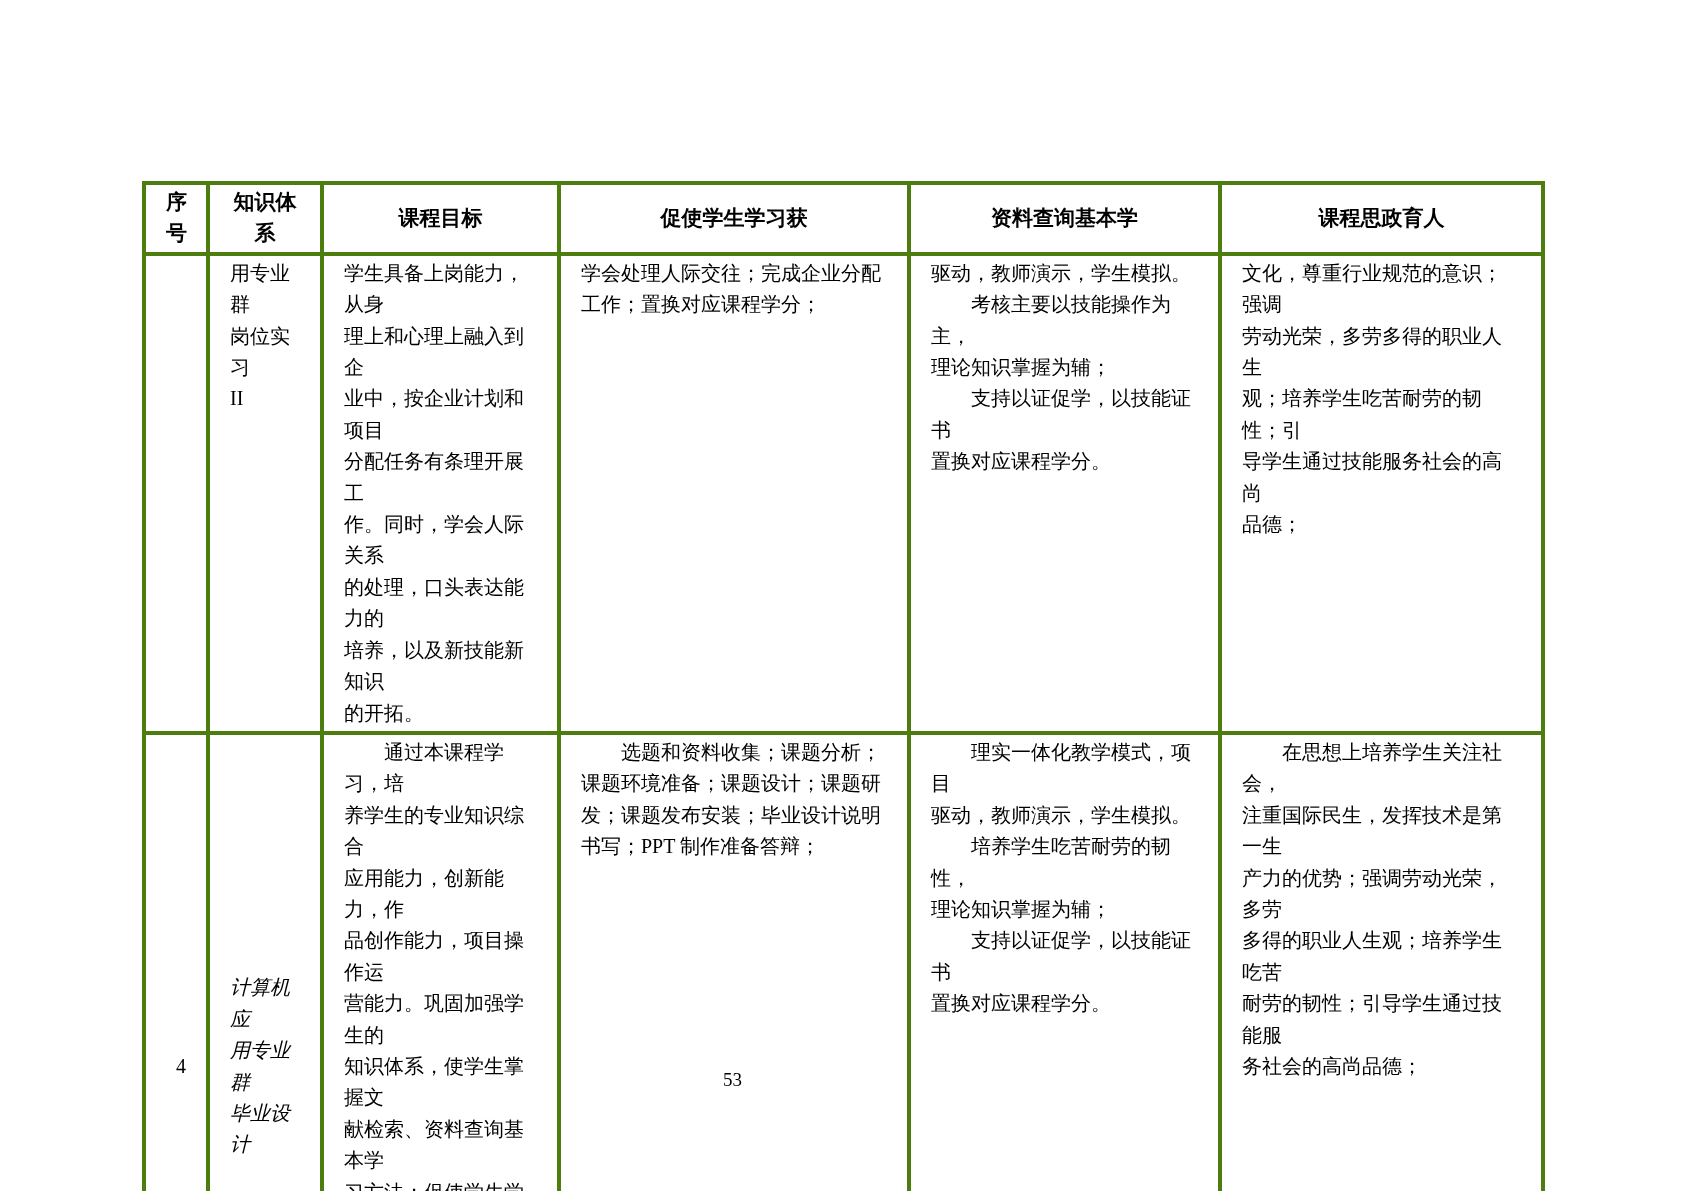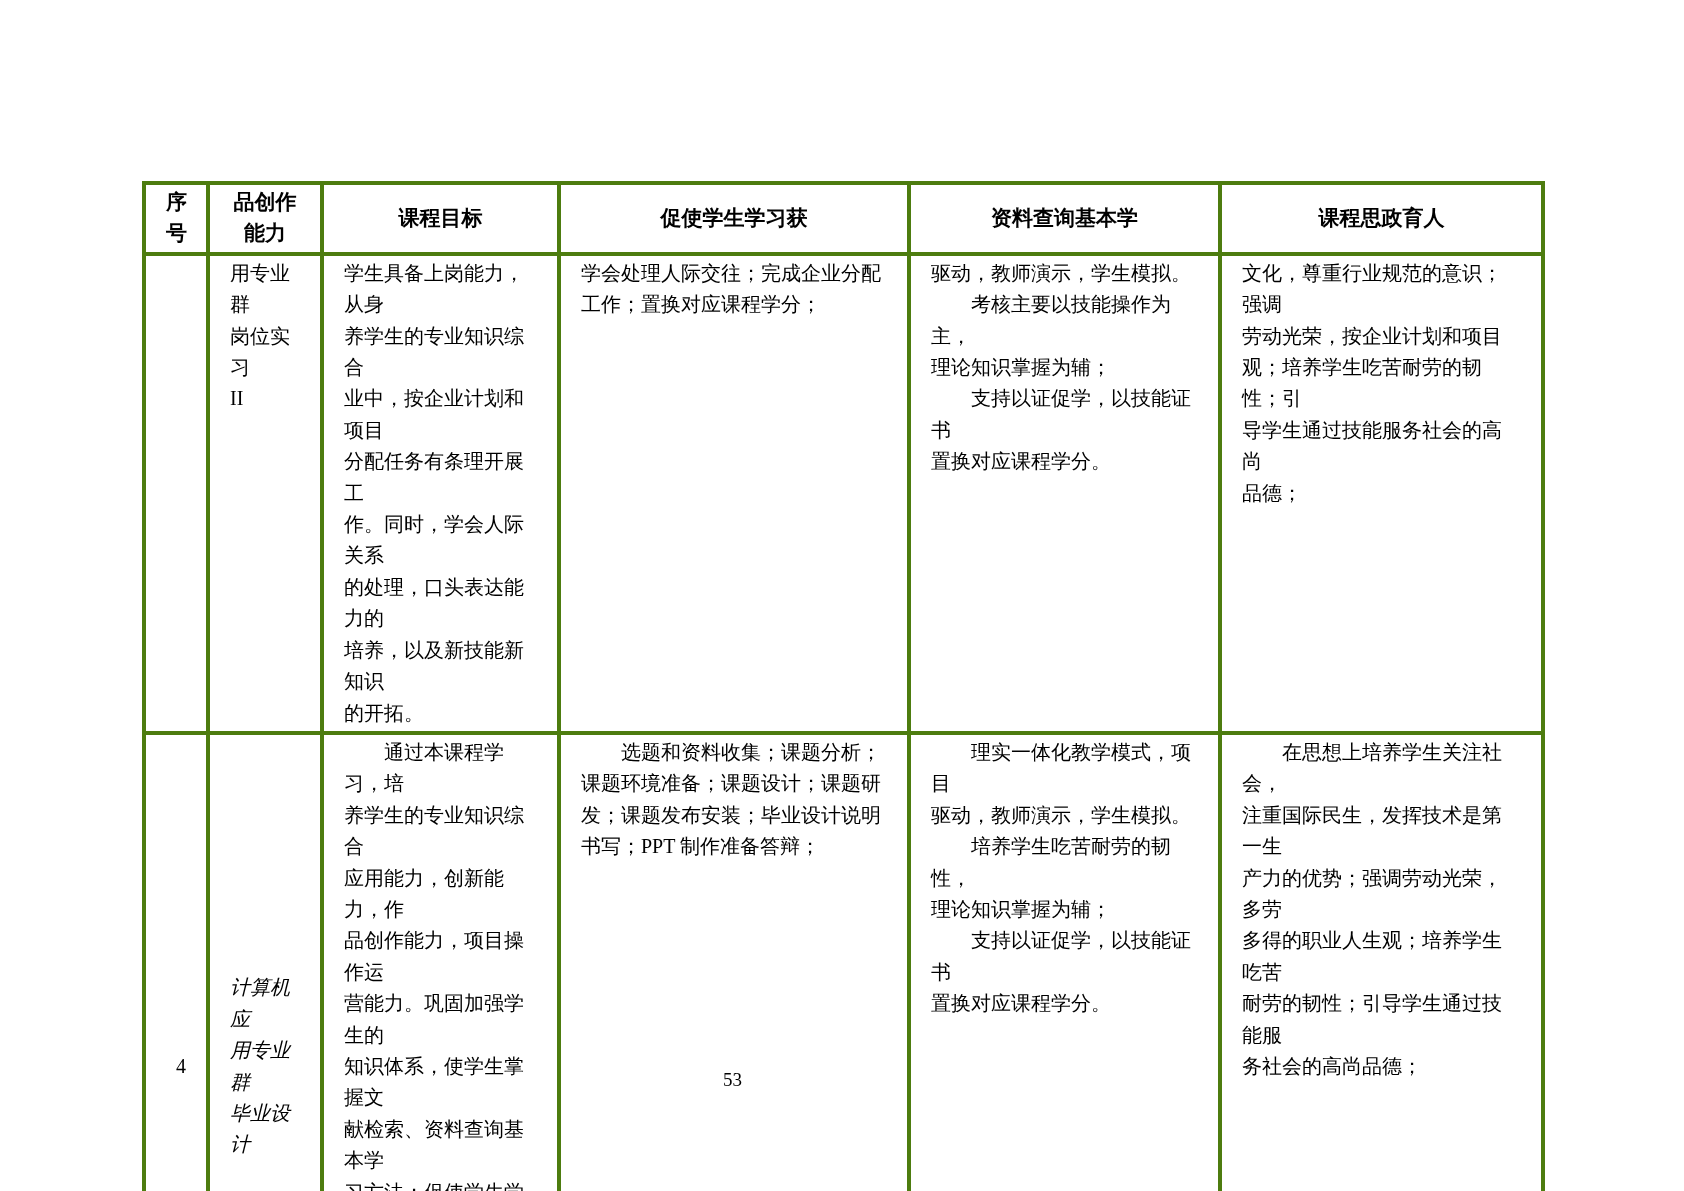--- a/index.html
+++ b/index.html
@@ -68,48 +68,48 @@
     <col style="width:64px">
     <col style="width:114px">
     <col style="width:237px">
     <col style="width:350px">
     <col style="width:311px">
     <col style="width:323px">
   </colgroup>
   <tbody>
     <tr class="header-row">
       <th>序号</th>
-      <th>品创作能力</th>
+      <th>知识体系</th>
       <th>课程目标</th>
       <th>促使学生学习获</th>
       <th>资料查询基本学</th>
       <th>课程思政育人</th>
     </tr>
     <tr class="row-1">
       <td class="seq-cell"></td>
       <td class="name-cell">用专业群
 岗位实习
 II</td>
       <td>学生具备上岗能力，从身
-养学生的专业知识综合
+理上和心理上融入到企
 业中，按企业计划和项目
 分配任务有条理开展工
 作。同时，学会人际关系
 的处理，口头表达能力的
 培养，以及新技能新知识
 的开拓。</td>
       <td>学会处理人际交往；完成企业分配
 工作；置换对应课程学分；</td>
       <td>驱动，教师演示，学生模拟。
 　　考核主要以技能操作为主，
 理论知识掌握为辅；
 　　支持以证促学，以技能证书
 置换对应课程学分。</td>
       <td>文化，尊重行业规范的意识；强调
-劳动光荣，按企业计划和项目
+劳动光荣，多劳多得的职业人生
 观；培养学生吃苦耐劳的韧性；引
 导学生通过技能服务社会的高尚
 品德；</td>
     </tr>
     <tr class="row-2">
       <td class="seq-cell">4</td>
       <td class="name-cell v-middle">计算机应
 用专业群
 毕业设计</td>
       <td>　　通过本课程学习，培

